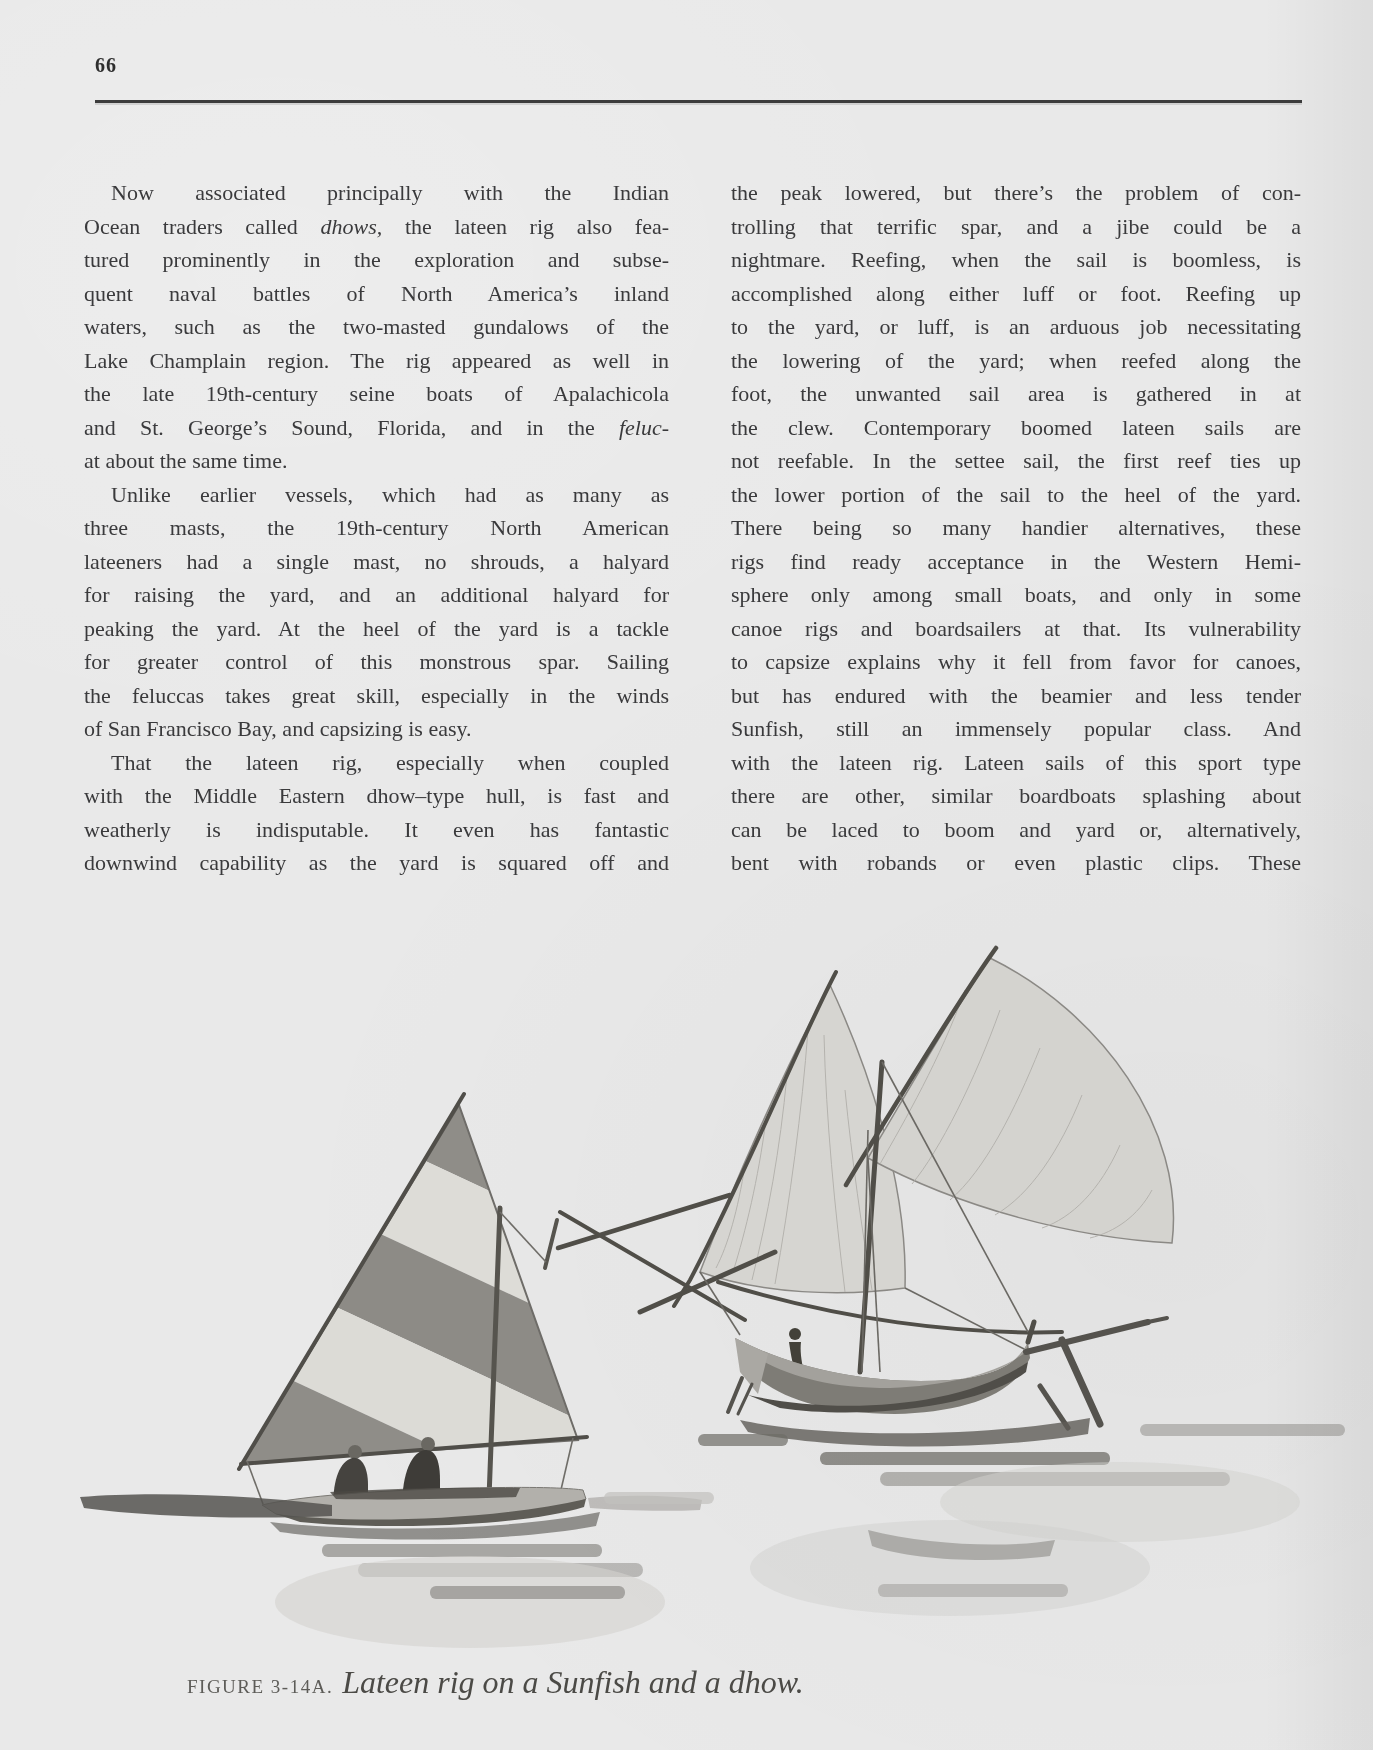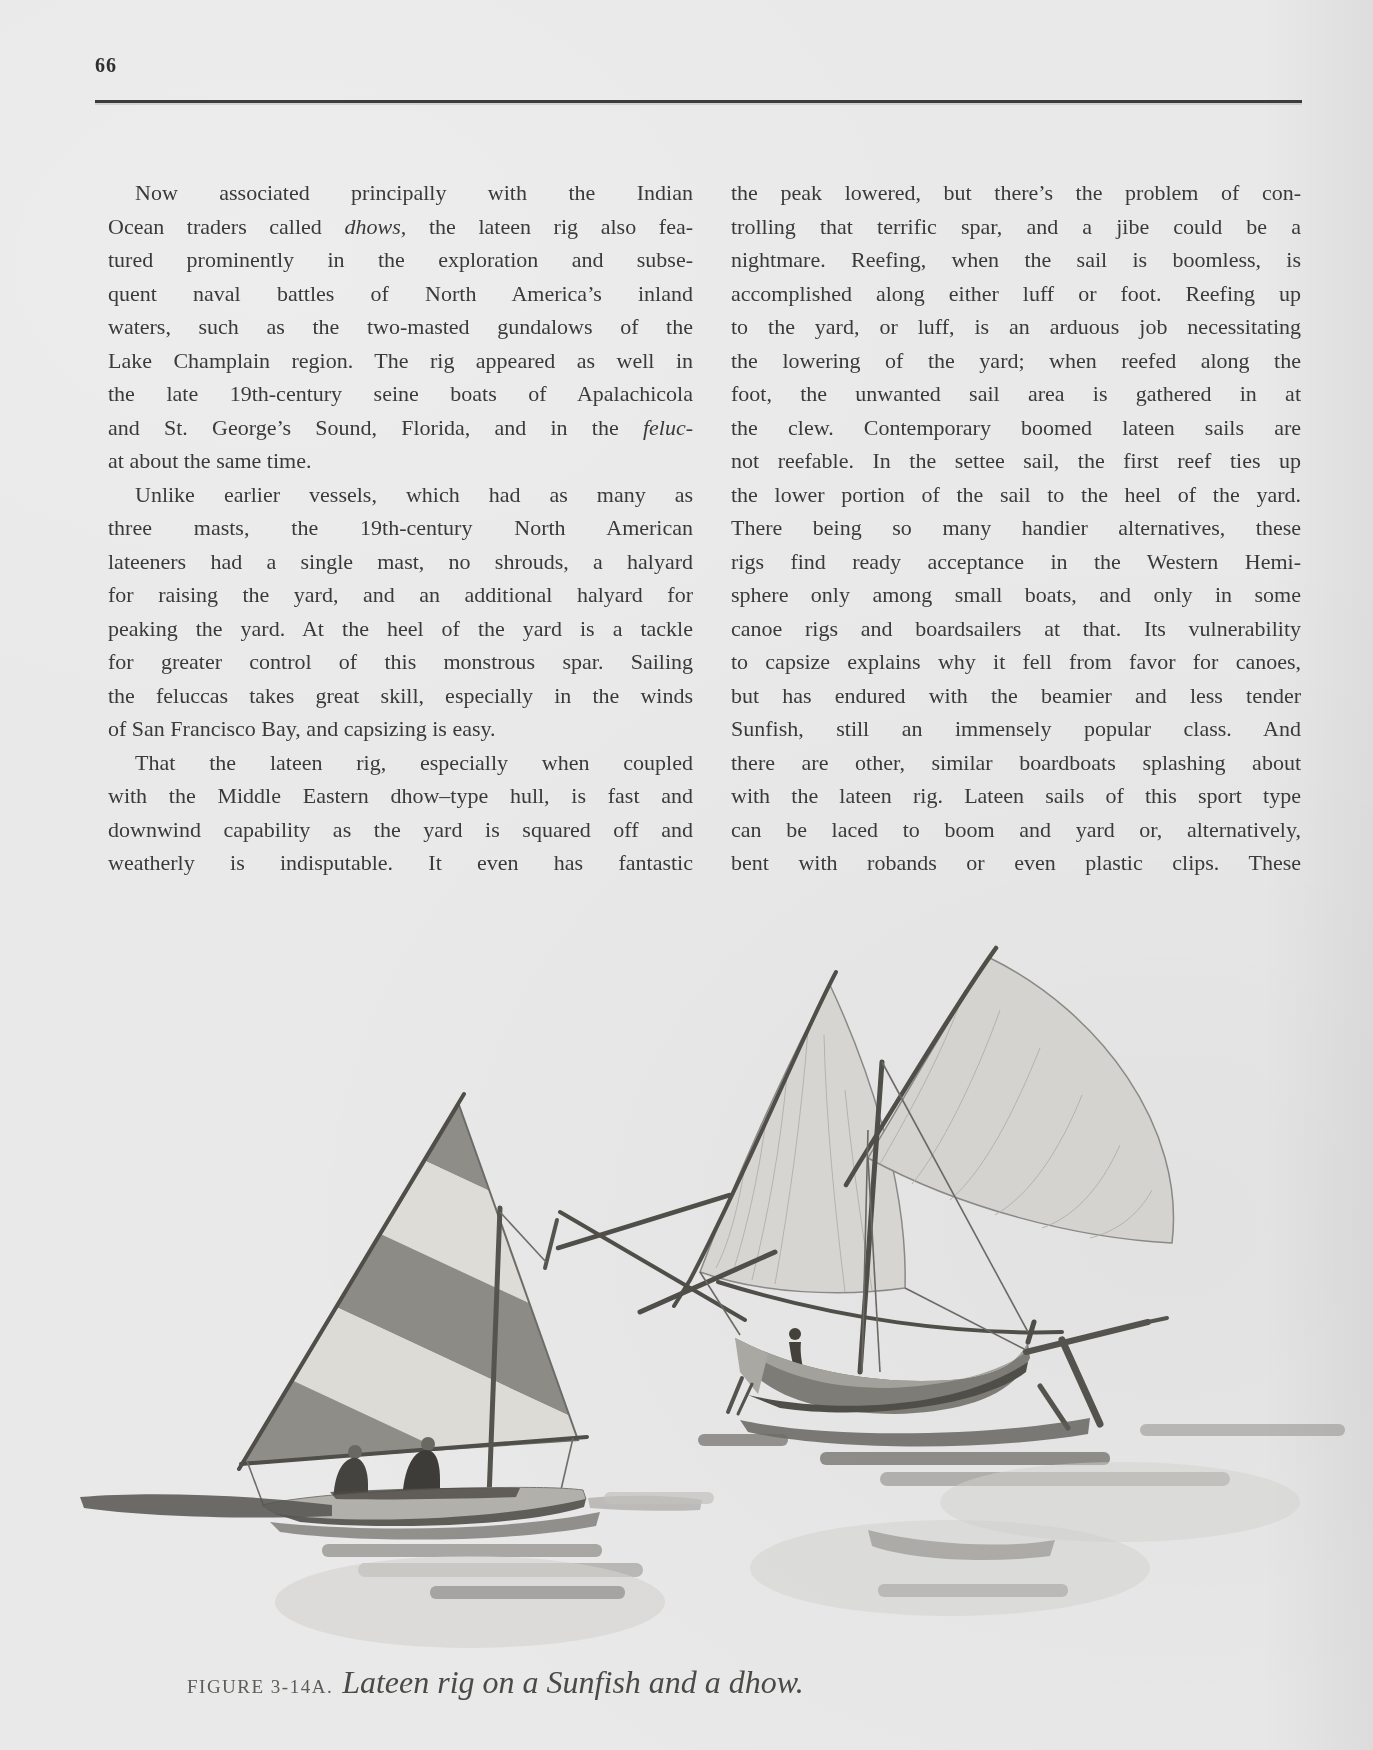--- a/index.html
+++ b/index.html
@@ -22,21 +22,21 @@
     font-size:22px; letter-spacing:6px; color:#3e3e3e; white-space:nowrap;
   }
   .rule{
     position:absolute; left:95px; top:100px; width:1207px; height:3px;
     background:#3c3c3c; box-shadow:0 2px 0 rgba(60,60,60,.15);
   }
   .col{
     position:absolute; top:176px;
     font-size:22px; line-height:33.5px; color:#3a3a3c;
   }
-  .col-left{left:108px; width:585px;}
+  .col-left{left:84px; width:585px;}
   .col-right{left:731px; width:570px;}
   .line{text-align:justify; text-align-last:justify;}
   .line.end{text-align-last:auto;}
   .line.in{text-indent:27px;}
   .line i{font-style:italic;}
   .caption{
     position:absolute; left:187px; top:1664px; white-space:nowrap;
   }
   .caption .flabel{font-size:19px; letter-spacing:1.5px; color:#5d5c58;}
   .caption .ftitle{font-style:italic; font-size:32px; color:#4b4a46; margin-left:9px;}
@@ -63,43 +63,43 @@
       <div class="line in">Unlike earlier vessels, which had as many as</div>
       <div class="line">three masts, the 19th-century North American</div>
       <div class="line">lateeners had a single mast, no shrouds, a halyard</div>
       <div class="line">for raising the yard, and an additional halyard for</div>
       <div class="line">peaking the yard. At the heel of the yard is a tackle</div>
       <div class="line">for greater control of this monstrous spar. Sailing</div>
       <div class="line">the feluccas takes great skill, especially in the winds</div>
       <div class="line end">of San Francisco Bay, and capsizing is easy.</div>
       <div class="line in">That the lateen rig, especially when coupled</div>
       <div class="line">with the Middle Eastern dhow–type hull, is fast and</div>
+      <div class="line">weatherly is indisputable. It even has fantastic</div>
       <div class="line">downwind capability as the yard is squared off and</div>
-      <div class="line">weatherly is indisputable. It even has fantastic</div>
     </div>
   <div class="col col-right" id="col-right">
       <div class="line">the peak lowered, but there’s the problem of con-</div>
       <div class="line">trolling that terrific spar, and a jibe could be a</div>
       <div class="line">nightmare. Reefing, when the sail is boomless, is</div>
       <div class="line">accomplished along either luff or foot. Reefing up</div>
       <div class="line">to the yard, or luff, is an arduous job necessitating</div>
       <div class="line">the lowering of the yard; when reefed along the</div>
       <div class="line">foot, the unwanted sail area is gathered in at</div>
       <div class="line">the clew. Contemporary boomed lateen sails are</div>
       <div class="line">not reefable. In the settee sail, the first reef ties up</div>
       <div class="line">the lower portion of the sail to the heel of the yard.</div>
       <div class="line">There being so many handier alternatives, these</div>
       <div class="line">rigs find ready acceptance in the Western Hemi-</div>
       <div class="line">sphere only among small boats, and only in some</div>
       <div class="line">canoe rigs and boardsailers at that. Its vulnerability</div>
       <div class="line">to capsize explains why it fell from favor for canoes,</div>
       <div class="line">but has endured with the beamier and less tender</div>
       <div class="line">Sunfish, still an immensely popular class. And</div>
+      <div class="line">with the lateen rig. Lateen sails of this sport type</div>
       <div class="line">there are other, similar boardboats splashing about</div>
-      <div class="line">with the lateen rig. Lateen sails of this sport type</div>
       <div class="line">can be laced to boom and yard or, alternatively,</div>
       <div class="line">bent with robands or even plastic clips. These</div>
     </div>
 
   <svg class="illus" width="1373" height="1750" viewBox="0 0 1373 1750">
     <defs>
       <clipPath id="sailclip">
         <path d="M459,1105 L243,1463 L578,1440 Z"></path>
       </clipPath>
     </defs>

